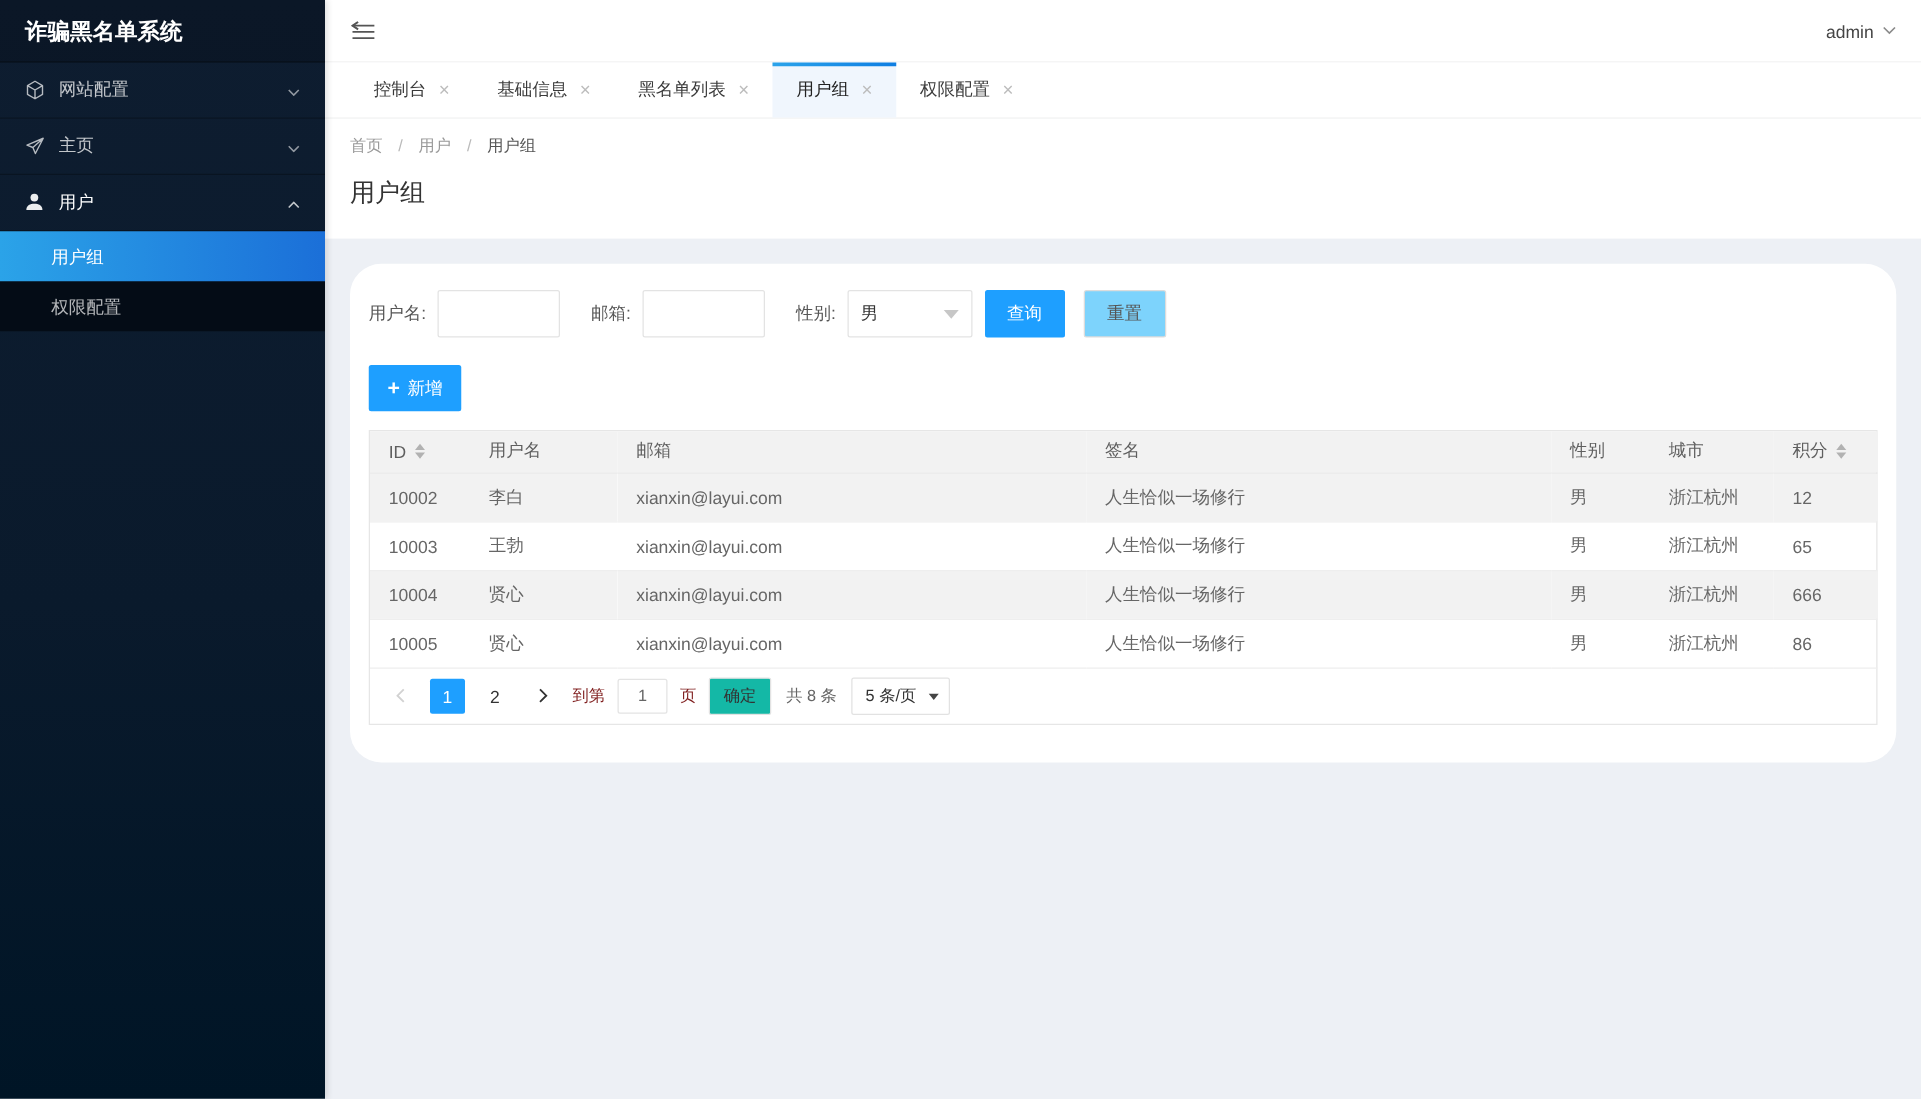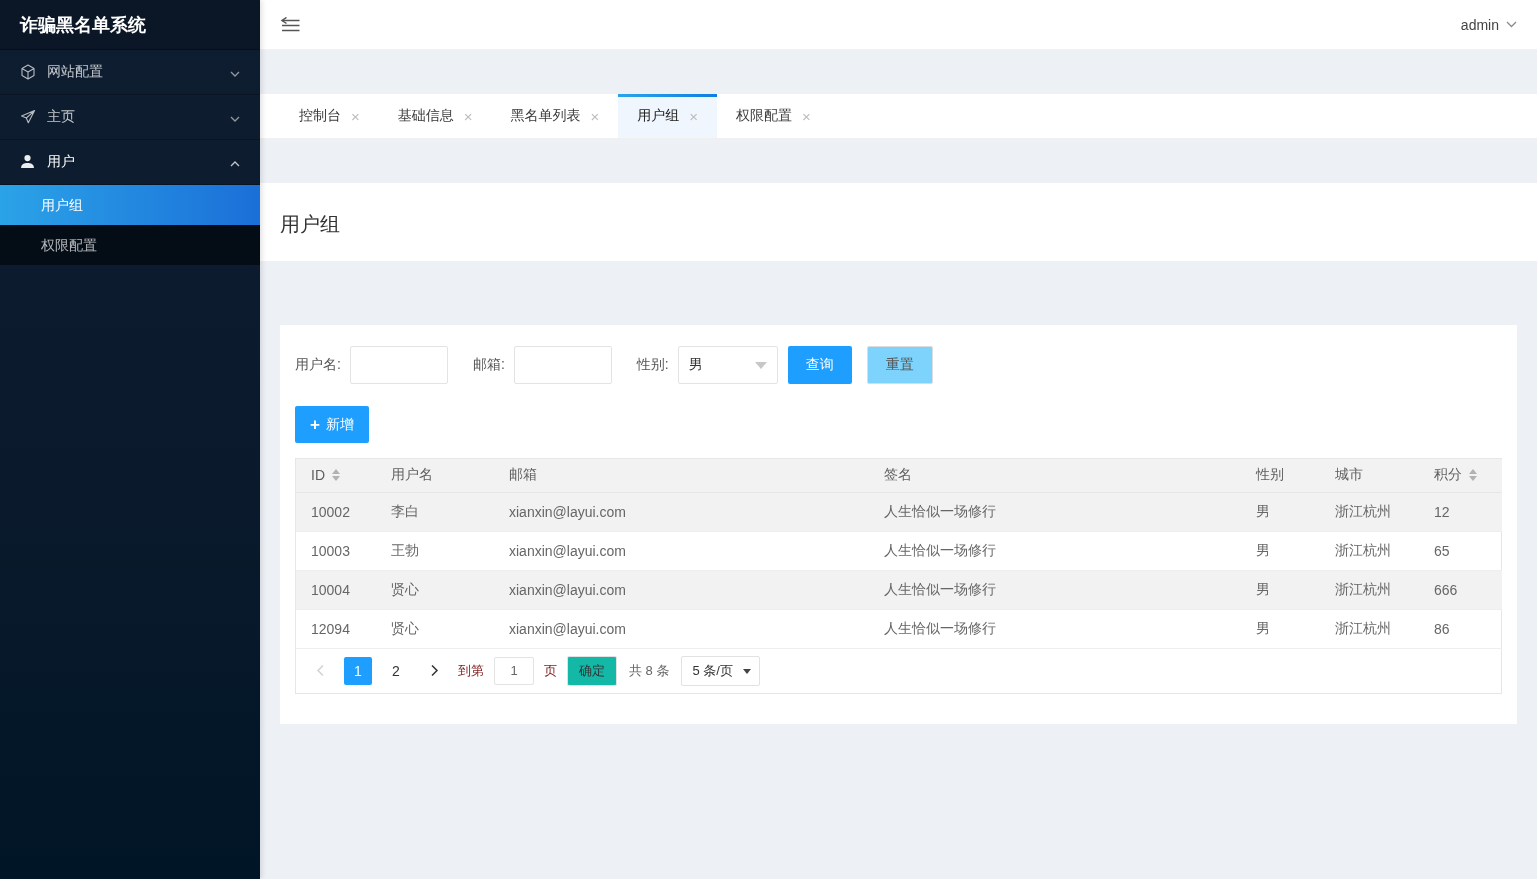--- a/index.html
+++ b/index.html
@@ -38,21 +38,21 @@
   .sub-item {
     height: 40px; line-height: 40px; padding-left: 41px;
     color: rgba(255,255,255,.7); cursor: pointer; font-size: 14px;
   }
   .sub-item.active {
     background: linear-gradient(90deg, #2BA3E8 0%, #1B6FD8 100%);
     color: #fff;
   }
 
   
-  .main { margin-left: 260px; height: 100%; display: flex; flex-direction: column; gap: 44px; }
+  .main { margin-left: 260px; height: 100%; display: flex; flex-direction: column; }
 
   .topbar {
     height: 50px; background: #fff; display: flex; align-items: center;
     padding: 0 20px; flex: 0 0 auto;
     border-bottom: 1px solid #f2f2f2;
   }
   .fold { display: inline-flex; cursor: pointer; }
   .spacer { flex: 1; }
   .admin { display: inline-flex; align-items: center; gap: 7px; color: #444; cursor: pointer; }
 
@@ -73,21 +73,21 @@
   }
 
   .page-head { background: #fff; padding: 13px 20px 23px; flex: 0 0 auto; }
   .breadcrumb { font-size: 13px; color: #999; }
   .bc-link { color: #999; cursor: pointer; }
   .bc-sep { margin: 0 9px; color: #b9b9b9; }
   .bc-cur { color: #555; }
   .page-title { font-size: 20px; font-weight: 400; color: #333; margin-top: 15px; }
 
   .content { flex: 1; background: #edf0f5; padding: 20px; overflow: hidden; }
-  .card { background: #fff; padding: 21px 15px 30px; }
+  .card { background: #fff; padding: 21px 15px 30px; border-radius: 25px; }
 
   
   .search-row { display: flex; align-items: center; margin-bottom: 22px; }
   .search-row label { color: #565656; margin-right: 9px; }
   .txt {
     width: 98px; height: 38px; border: 1px solid #e3e3e3; border-radius: 2px;
     margin-right: 25px; padding: 0 8px; font-size: 14px; outline: none;
   }
   .select {
     position: relative; width: 100px; height: 38px; border: 1px solid #e3e3e3;
@@ -259,20 +259,27 @@
         <span>用户组</span>
         <span class="close">×</span>
       </div>
       <div class="tab">
         <span>权限配置</span>
         <span class="close">×</span>
       </div>
     </div>
 
     <div class="page-head">
+      <div class="breadcrumb">
+        <span class="bc-link">首页</span>
+        <span class="bc-sep">/</span>
+        <span class="bc-link">用户</span>
+        <span class="bc-sep">/</span>
+        <span class="bc-cur">用户组</span>
+      </div>
       <h1 class="page-title">用户组</h1>
     </div>
 
     <div class="content">
       <div class="card">
 
         <div class="search-row">
           <label>用户名:</label>
           <input class="txt" type="text" value="" style="">
           <label>邮箱:</label>
@@ -356,21 +363,21 @@
                   <td>10004</td>
                   <td>贤心</td>
                   <td>xianxin@layui.com</td>
                   <td>人生恰似一场修行</td>
                   <td>男</td>
                   <td>浙江杭州</td>
                   <td>666</td>
                 </tr>
 
                 <tr>
-                  <td>12094</td>
+                  <td>10005</td>
                   <td>贤心</td>
                   <td>xianxin@layui.com</td>
                   <td>人生恰似一场修行</td>
                   <td>男</td>
                   <td>浙江杭州</td>
                   <td>86</td>
                 </tr>
               </tbody>
           </table>
 

